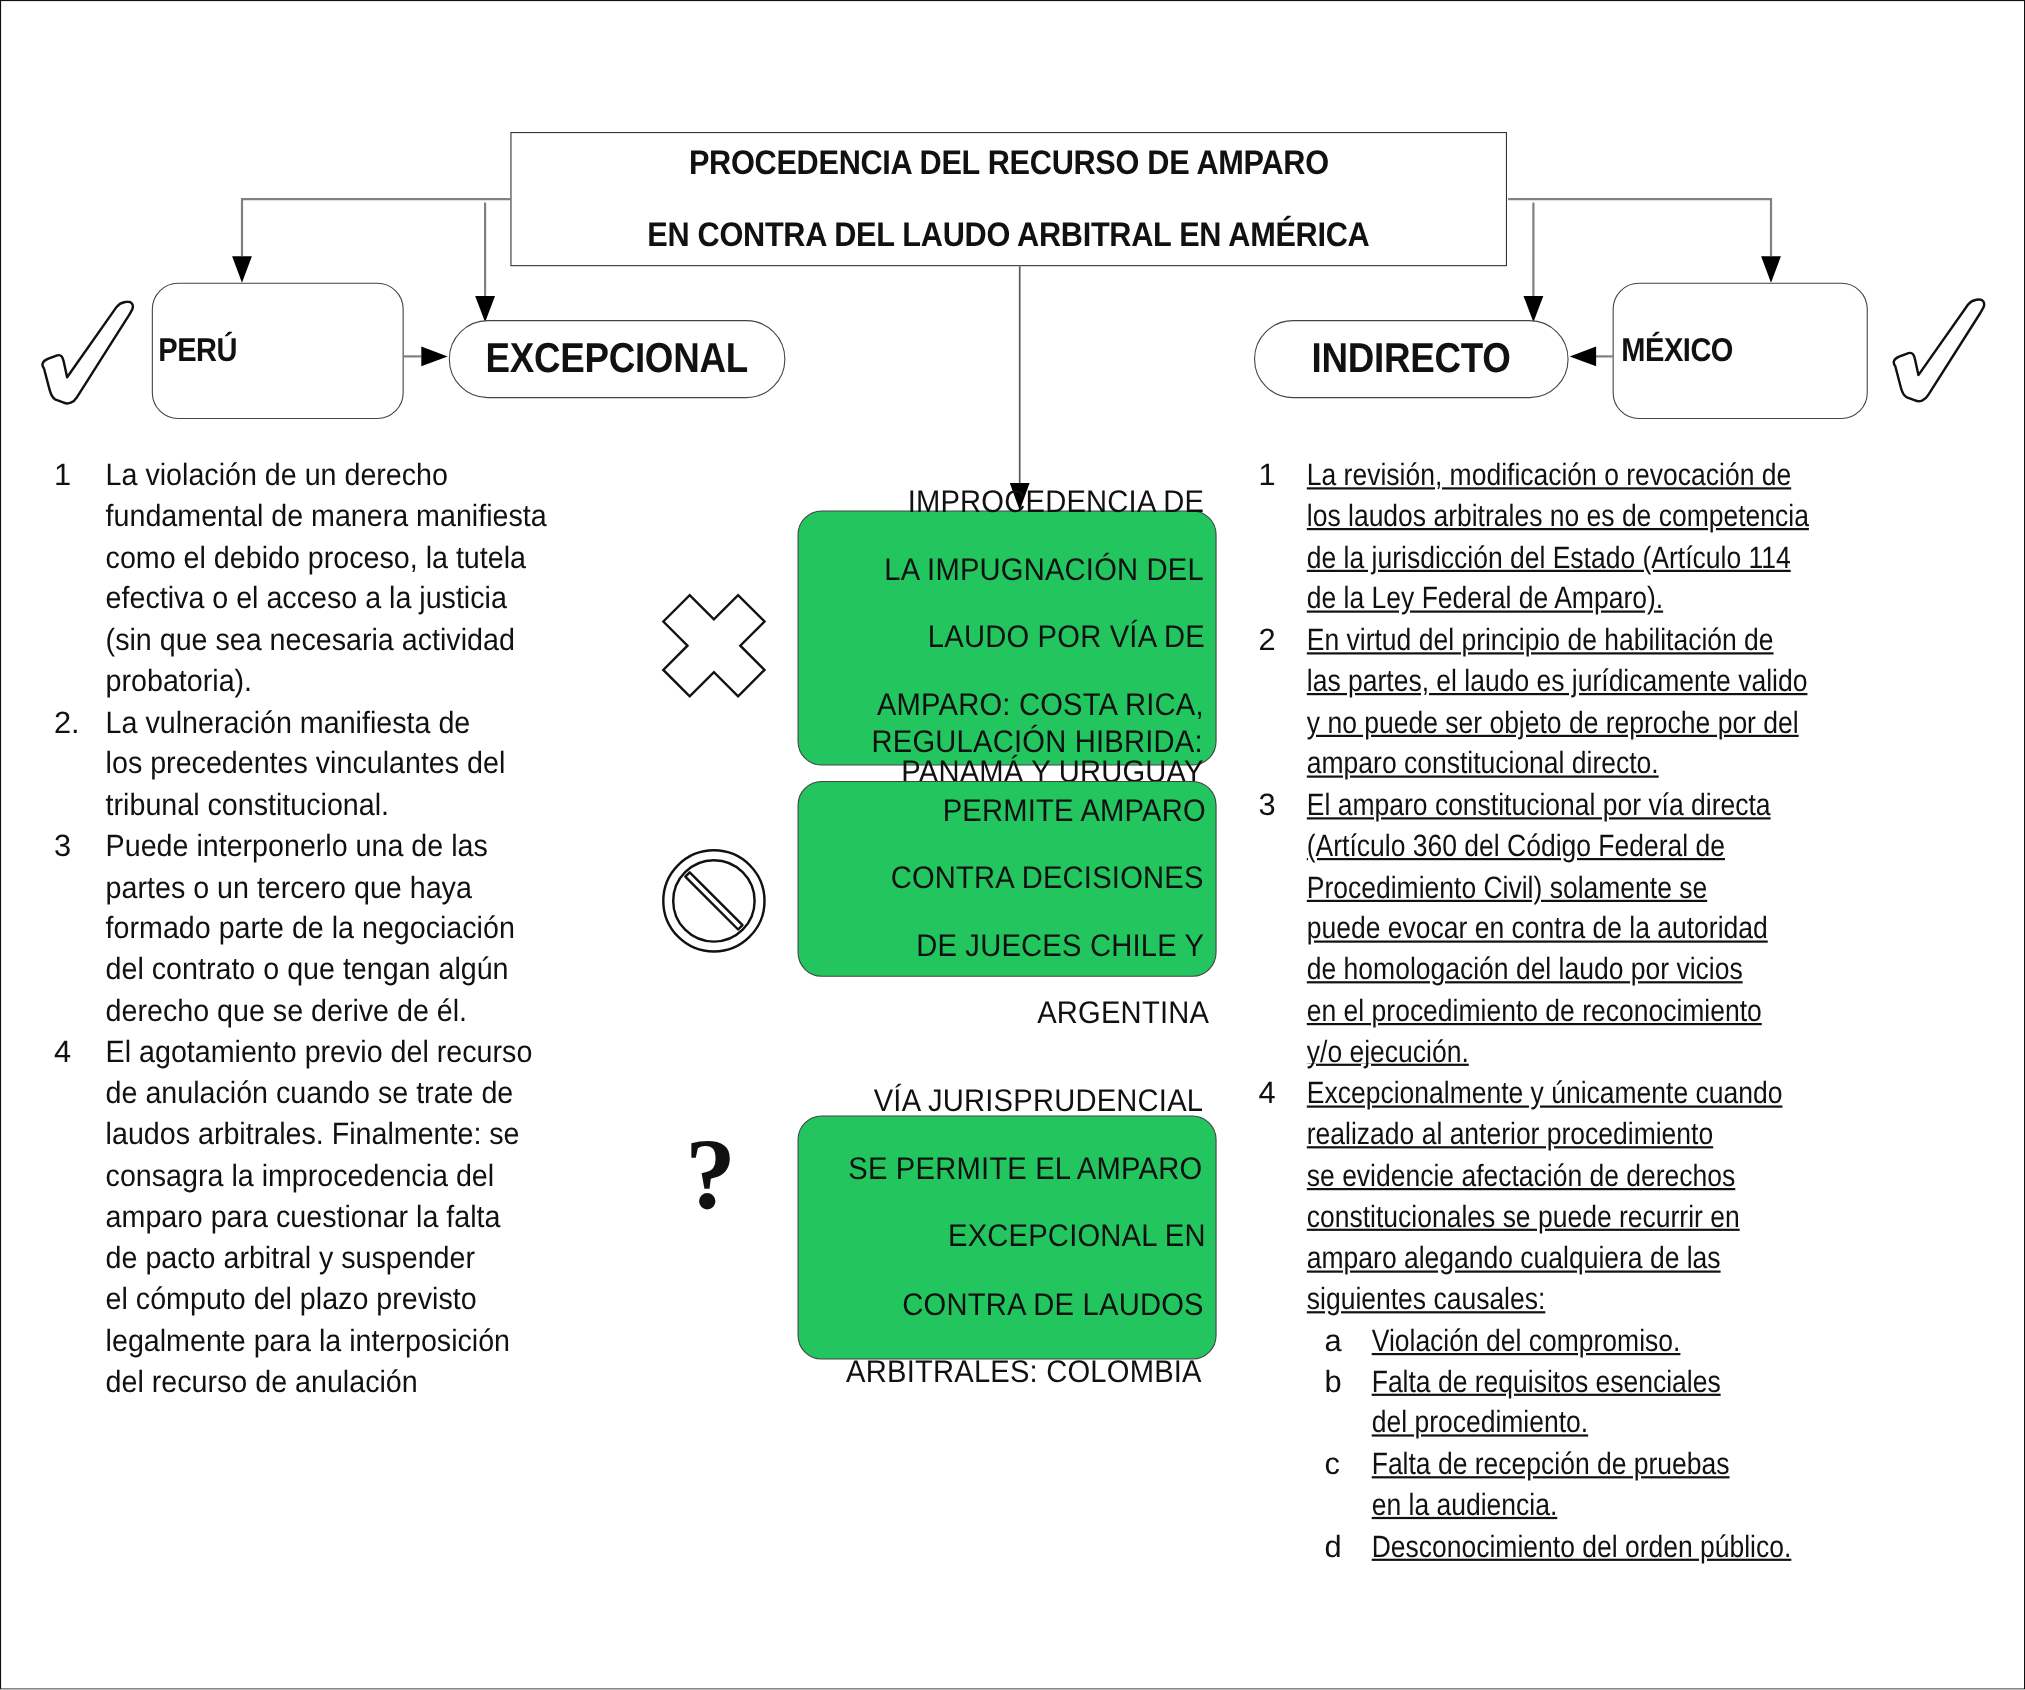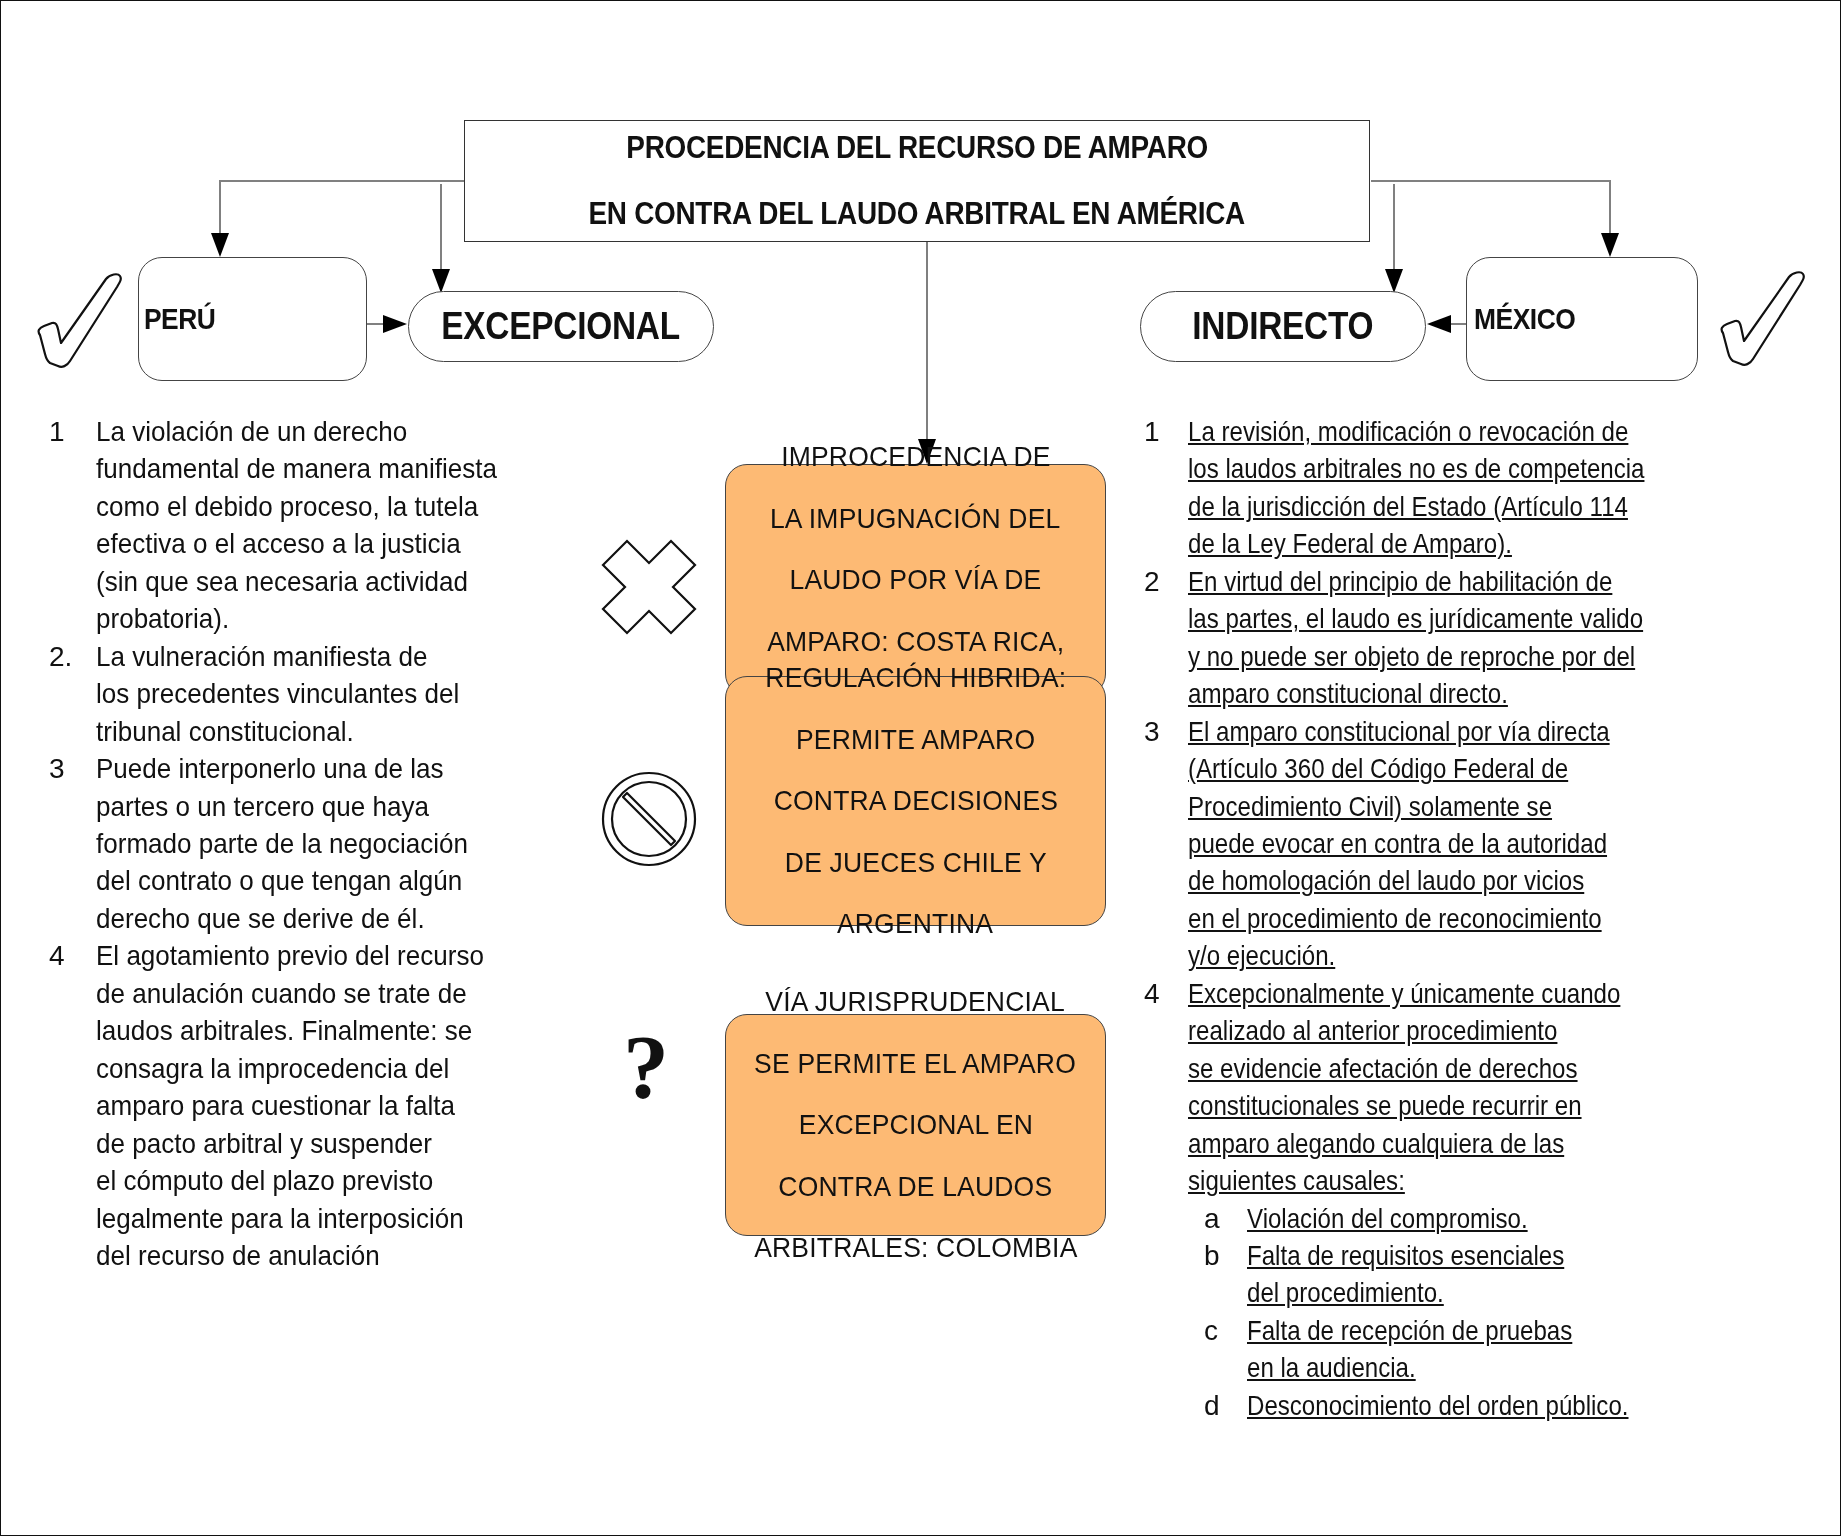--- a/index.html
+++ b/index.html
@@ -27,22 +27,22 @@
     font-weight: bold; font-size: 30px; letter-spacing: -0.5px;
   }
   .country-box span, .pill span { display: inline-block; transform: scaleX(0.88); }
   .pill {
     border: 1.5px solid #444; border-radius: 36px; box-sizing: border-box; background: #fff;
     display: flex; align-items: center; justify-content: center;
     font-weight: bold; font-size: 38px; letter-spacing: -0.3px;
   }
   .center-box {
     left: 724px; width: 381px;
-    border: 1.5px solid #444; border-radius: 22px; box-sizing: border-box; background: #fdba74;
-    display: flex; flex-direction: column; align-items: center; justify-content: center;
+    border: 1.5px solid #444; border-radius: 22px; box-sizing: border-box; background: #22c55e;
+    display: flex; flex-direction: column; align-items: flex-end; justify-content: center;
   }
   .center-line {
     font-family: "Liberation Sans", sans-serif; font-size: 28.5px; line-height: 37.5px;
     letter-spacing: 0.2px; white-space: nowrap; transform: scaleX(0.93);
   }
   .list { font-size: 28px; line-height: 37.45px; }
   .list .item { position: relative; }
   .list .num { position: absolute; white-space: nowrap; }
   .list .line { white-space: nowrap; display: block; }
   .left-list { left: 0; top: 412px; width: 600px; }
@@ -132,21 +132,21 @@
     <div class="center-line">LAUDO POR VÍA DE</div>
     <div class="center-line">AMPARO: COSTA RICA,</div>
     <div class="center-line">PANAMÁ Y URUGUAY</div>
   </div>
 
   <svg class="icon" style="left:598px;top:768px;width:100px;height:100px" viewBox="0 0 100 100">
     <circle cx="50" cy="50" r="46" fill="#fff" stroke="#111" stroke-width="2.2"></circle>
     <circle cx="50" cy="50" r="37" fill="#fff" stroke="#111" stroke-width="2.2"></circle>
     <path d="M24,28 L28,24 L76,72 L72,76 Z" fill="#fff" stroke="#111" stroke-width="2.2" stroke-linejoin="round"></path>
   </svg>
-  <div class="abs center-box" style="top:675px;height:250px">
+  <div class="abs center-box" style="top:709px;height:178px">
     <div class="center-line">REGULACIÓN HIBRIDA:</div>
     <div class="center-line">PERMITE AMPARO</div>
     <div class="center-line">CONTRA DECISIONES</div>
     <div class="center-line">DE JUECES CHILE Y</div>
     <div class="center-line">ARGENTINA</div>
   </div>
 
   <div class="abs qmark">?</div>
   <div class="abs center-box" style="top:1013px;height:222px">
     <div class="center-line">VÍA JURISPRUDENCIAL</div>

